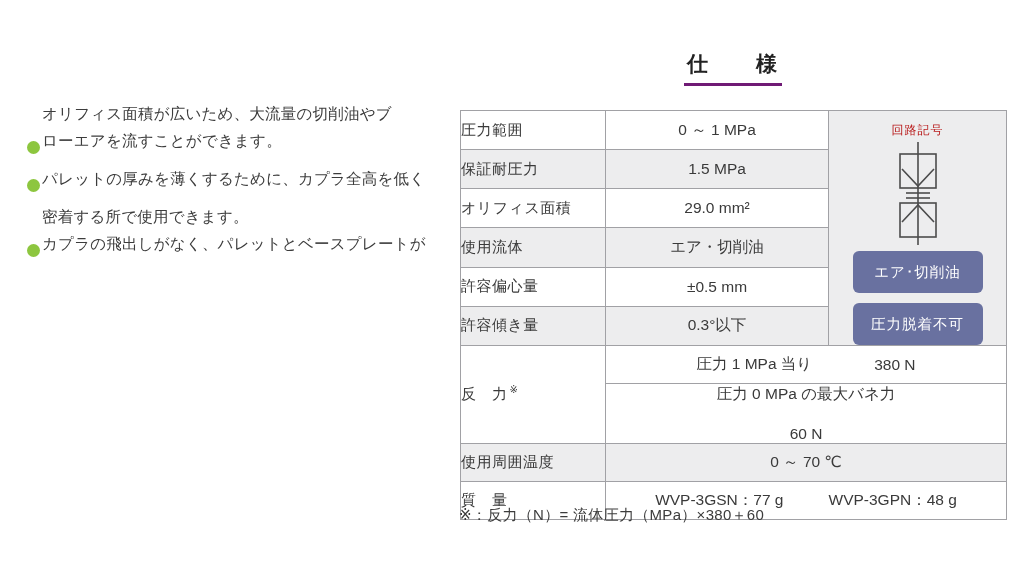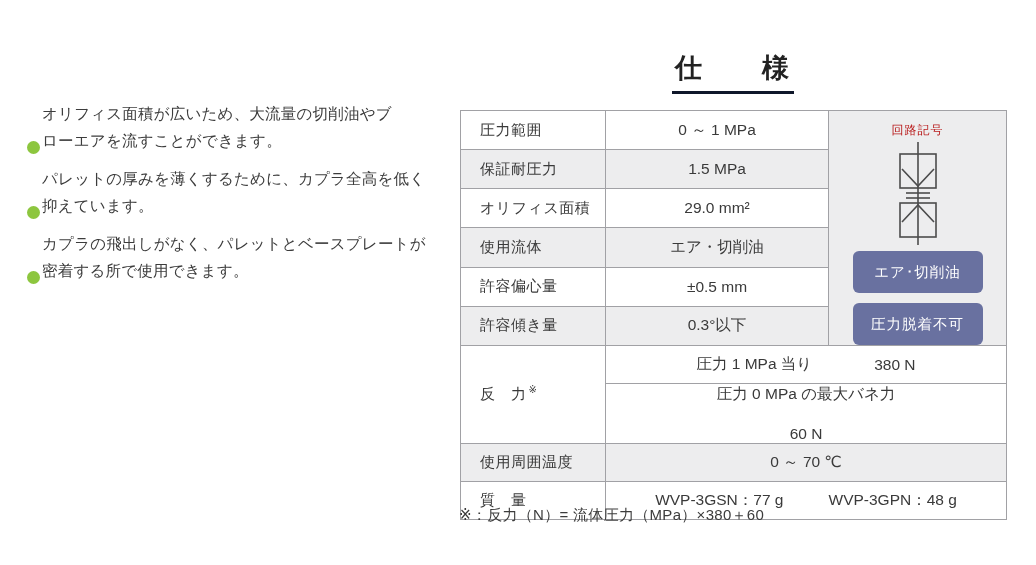--- a/index.html
+++ b/index.html
@@ -32,40 +32,40 @@
   }
   .feature-text span { display: block; white-space: nowrap; }
 
   
   .title-wrap {
     position: absolute; left: 460px; top: 50px; width: 546px;
     text-align: center;
   }
   .title {
     display: inline-block;
-    font-size: 27px; font-weight: bold; color: #222222;
+    font-size: 21px; font-weight: bold; color: #222222;
     letter-spacing: 2px;
-    border-bottom: 3px solid #0f172a;
+    border-bottom: 3px solid #701a75;
     padding: 0 3px 5px 3px;
   }
 
   
   .spec-table-wrap { position: absolute; left: 460px; top: 110px; }
   table.spec {
     border-collapse: collapse; table-layout: fixed;
     width: 546px;
     font-size: 15px;
   }
   table.spec td {
     border: 1px solid #a1a1a5;
     height: 38px;
     color: #3a3a3a;
     background: #ffffff;
   }
-  td.lbl { padding-left: 19px; text-align: left; letter-spacing: 0.5px; }
+  td.lbl { text-align: left; letter-spacing: 0.5px; }
   td.val { text-align: center; font-size: 15.5px; }
   tr.g td { background: #ededee; }
   td.keep-white { background: #ffffff !important; }
   .note-sup { font-size: 10px; vertical-align: top; position: relative; top: -1px; padding-left: 2px; }
 
   .pair { display: flex; justify-content: center; align-items: center; }
   .pair.wide { gap: 62px; }
   .pair.narrow { gap: 20px; flex-direction: column; }
   .pair.mass { gap: 45px; }
 
@@ -99,28 +99,27 @@
     <span class="bullet"></span>
     <div class="feature-text">
       <span>オリフィス面積が広いため、大流量の切削油やブ</span>
       <span>ローエアを流すことができます。</span>
     </div>
   </div>
   <div class="feature-item">
     <span class="bullet"></span>
     <div class="feature-text">
       <span>パレットの厚みを薄くするために、カプラ全高を低く</span>
-      <span>抑えています。</span>
     </div>
   </div>
   <div class="feature-item">
     <span class="bullet"></span>
     <div class="feature-text">
+      <span>密着する所で使用できます。</span>
       <span>カプラの飛出しがなく、パレットとベースプレートが</span>
-      <span>密着する所で使用できます。</span>
     </div>
   </div>
 </div>
 
 <div class="title-wrap">
   <span class="title">仕　　様</span>
 </div>
 
 <div class="spec-table-wrap">
   <table class="spec">

